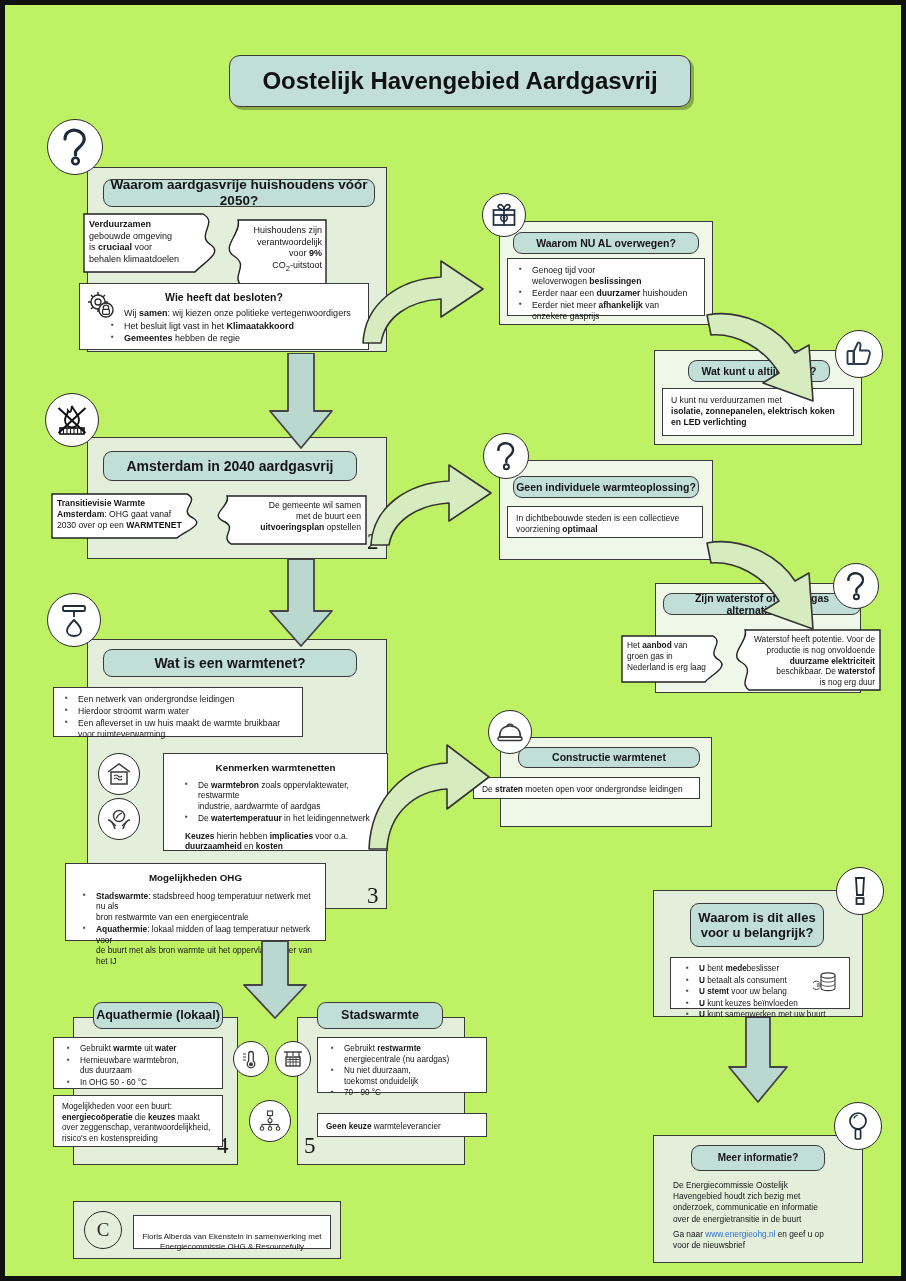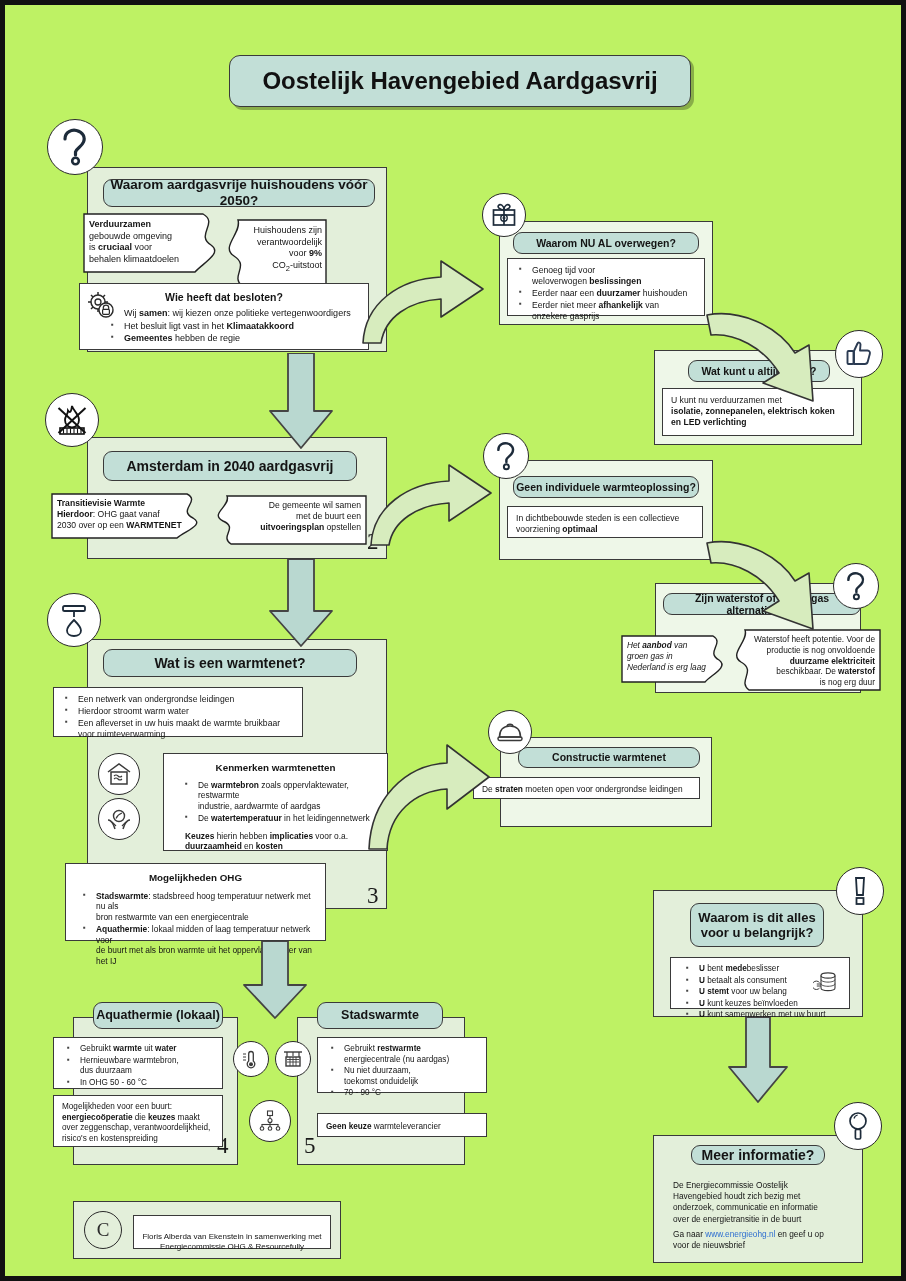--- a/index.html
+++ b/index.html
@@ -182,21 +182,21 @@
       <line x1="30.5" y1="5" x2="3.5" y2="30" stroke="#111" stroke-width="2"></line>
     </svg>
   </div>
 
   <div class="pill" style="left:98px;top:446px;width:254px;height:30px;font-size:14px;">Amsterdam in 2040 aardgasvrij</div>
 
   <div class="bub" style="left:46px;top:488px;width:168px;height:46px;">
     <svg width="168" height="46" viewBox="0 0 168 46">
       <path d="M1,1 L136,1 C150,8 126,17 142,25 C154,32 134,38 126,45 L1,45 Z" fill="#fff" stroke="#222" stroke-width="1.4"></path>
     </svg>
-    <div class="txt" style="left:6px;top:5px;width:130px;font-size:8.6px;"><b>Transitievisie Warmte</b><br><b>Hierdoor</b>: OHG gaat vanaf<br>2030 over op een <b>WARMTENET</b></div>
+    <div class="txt" style="left:6px;top:5px;width:130px;font-size:8.6px;"><b>Transitievisie Warmte</b><br><b>Amsterdam</b>: OHG gaat vanaf<br>2030 over op een <b>WARMTENET</b></div>
   </div>
 
   <div class="bub" style="left:196px;top:490px;width:166px;height:37px;">
     <svg width="166" height="50" viewBox="0 0 166 50">
       <path d="M26,1 L165,1 L165,49 L30,49 C18,41 38,33 22,26 C8,19 30,11 26,1 Z" fill="#fff" stroke="#222" stroke-width="1.4"></path>
     </svg>
     <div class="txt" style="left:30px;top:5px;width:130px;font-size:8.6px;text-align:right;">De gemeente wil samen<br>met de buurt een<br><b>uitvoeringsplan</b> opstellen</div>
   </div>
 
   <svg class="arrowsvg" style="left:360px;top:438px;width:130px;height:106px;" viewBox="0 0 130 106">
@@ -221,21 +221,21 @@
 
   <div class="panel" style="left:650px;top:578px;width:206px;height:110px;background:#eef7e8;"></div>
   <div class="icon" style="left:828px;top:558px;width:46px;height:46px;">
     <svg width="26" height="30" viewBox="0 0 34 38">
       <path d="M7 11 C7 3.5 14 1.5 18.5 2.5 C25 4 27.5 9 25.5 14 C23.5 19 18.5 20 17.5 24 L17.5 27" fill="none" stroke="#1d2b3a" stroke-width="3.2" stroke-linecap="round"></path>
       <circle cx="17.5" cy="33" r="3.3" fill="none" stroke="#1d2b3a" stroke-width="2.6"></circle>
     </svg>
   </div>
   <div class="pill" style="left:658px;top:588px;width:198px;height:22px;font-size:10.5px;">Zijn waterstof of groen gas alternatieven?</div>
 
-  <div class="bub" style="left:616px;top:630px;width:120px;height:48px;font-style:italic;">
+  <div class="bub" style="left:616px;top:630px;width:120px;height:48px;">
     <svg width="120" height="48" viewBox="0 0 120 48">
       <path d="M1,1 L92,1 C104,8 84,17 98,25 C108,32 90,40 84,47 L1,47 Z" fill="#fff" stroke="#222" stroke-width="1.4"></path>
     </svg>
     <div class="txt" style="left:6px;top:5px;width:86px;font-size:8.3px;">Het <b>aanbod</b> van<br>groen gas in<br>Nederland is erg laag</div>
   </div>
 
   <div class="bub" style="left:716px;top:624px;width:160px;height:62px;">
     <svg width="160" height="62" viewBox="0 0 160 62">
       <path d="M24,1 L159,1 L159,61 L28,61 C16,52 36,42 20,33 C7,25 28,12 24,1 Z" fill="#fff" stroke="#222" stroke-width="1.4"></path>
     </svg>
@@ -426,21 +426,21 @@
   </svg>
 
   <div class="panel" style="left:648px;top:1130px;width:210px;height:128px;"></div>
   <div class="icon" style="left:829px;top:1097px;width:48px;height:48px;">
     <svg width="24" height="30" viewBox="0 0 24 30">
       <circle cx="12" cy="10" r="8" fill="none" stroke="#1d2b3a" stroke-width="1.7"></circle>
       <path d="M8,7.5 C8.6,5.3 10,4.2 11.7,4" fill="none" stroke="#1d2b3a" stroke-width="1.2"></path>
       <rect x="9.4" y="18.5" width="5.2" height="9.5" rx="1.2" fill="none" stroke="#1d2b3a" stroke-width="1.7"></rect>
     </svg>
   </div>
-  <div class="pill" style="left:686px;top:1140px;width:134px;height:20px;font-size:14px;">Meer informatie?</div>
+  <div class="pill" style="left:686px;top:1140px;width:134px;height:26px;font-size:10px;">Meer informatie?</div>
   <div style="position:absolute;left:668px;top:1175px;width:184px;font-size:8.3px;line-height:1.35;color:#141414;">De Energiecommissie Oostelijk<br>Havengebied houdt zich bezig met<br>onderzoek, communicatie en informatie<br>over de energietransitie in de buurt</div>
   <div style="position:absolute;left:668px;top:1224px;width:184px;font-size:8.3px;line-height:1.35;color:#141414;">Ga naar <span class="lnk">www.energieohg.nl</span> en geef u op<br>voor de nieuwsbrief</div>
 
   <div class="panel" style="left:68px;top:1196px;width:268px;height:58px;"></div>
   <div class="icon" style="left:79px;top:1206px;width:38px;height:38px;border:1.7px solid #2a2a2a;background:transparent;">
     <span style="font-family:'Liberation Serif',serif;font-size:19px;color:#2a2a2a;">C</span>
   </div>
   <div class="wbox" style="left:128px;top:1210px;width:198px;height:32px;font-size:8px;text-align:center;padding:16px 4px;">
     <div>Floris Alberda van Ekenstein in samenwerking met<br>Energiecommissie OHG &amp; Resourcefully</div>
   </div>

